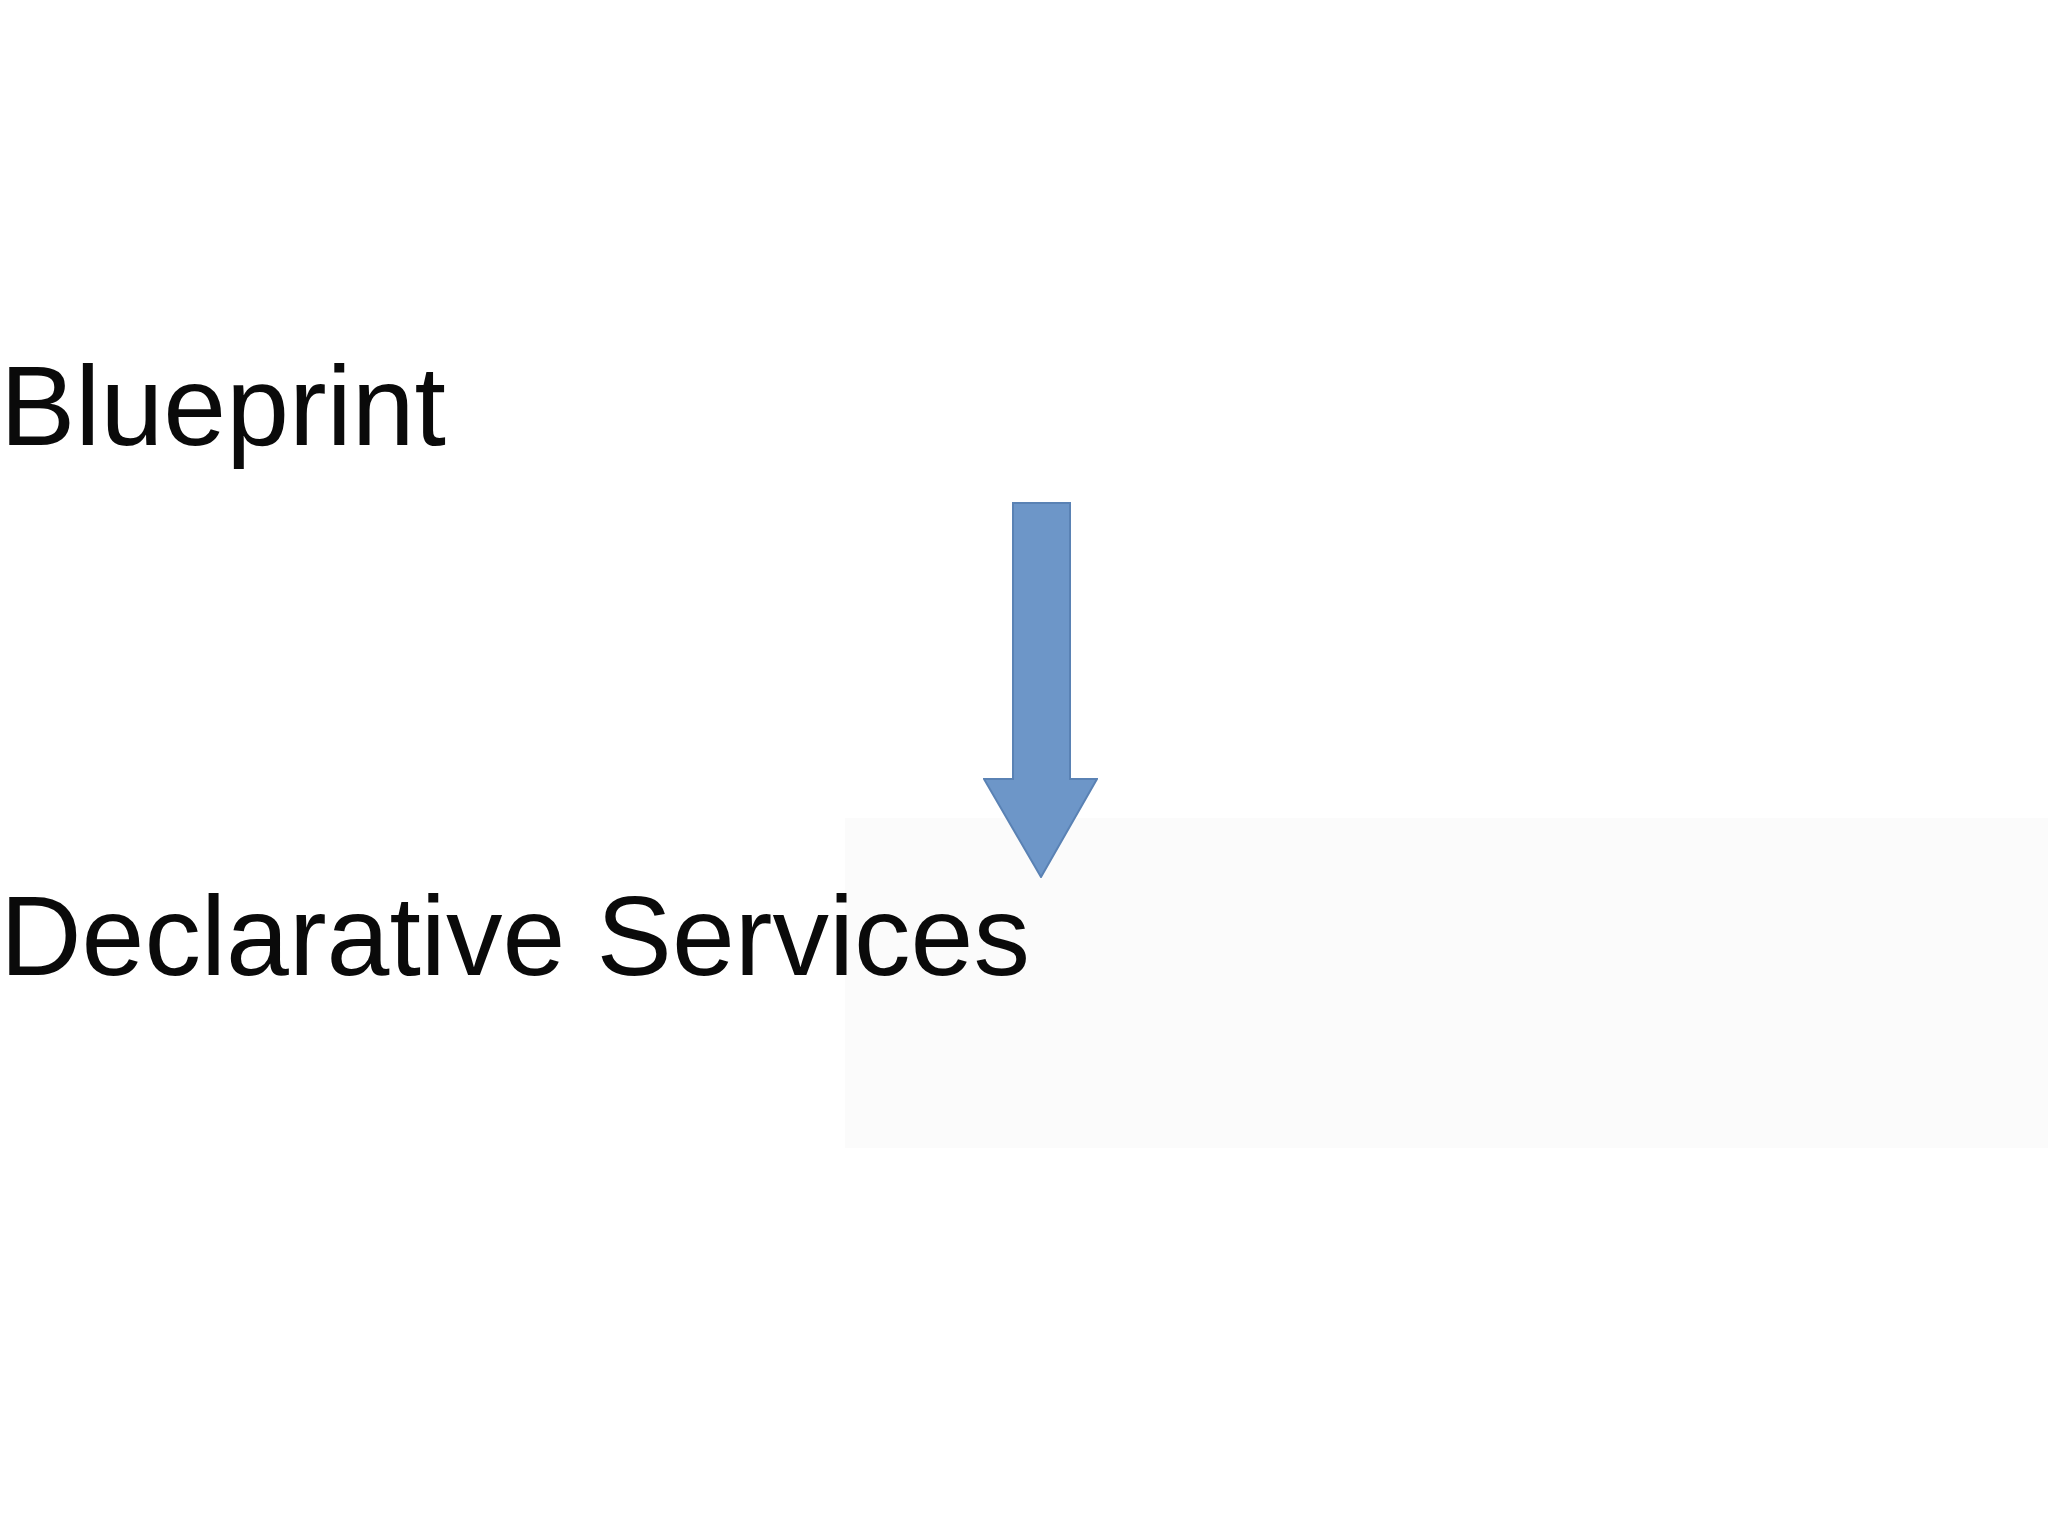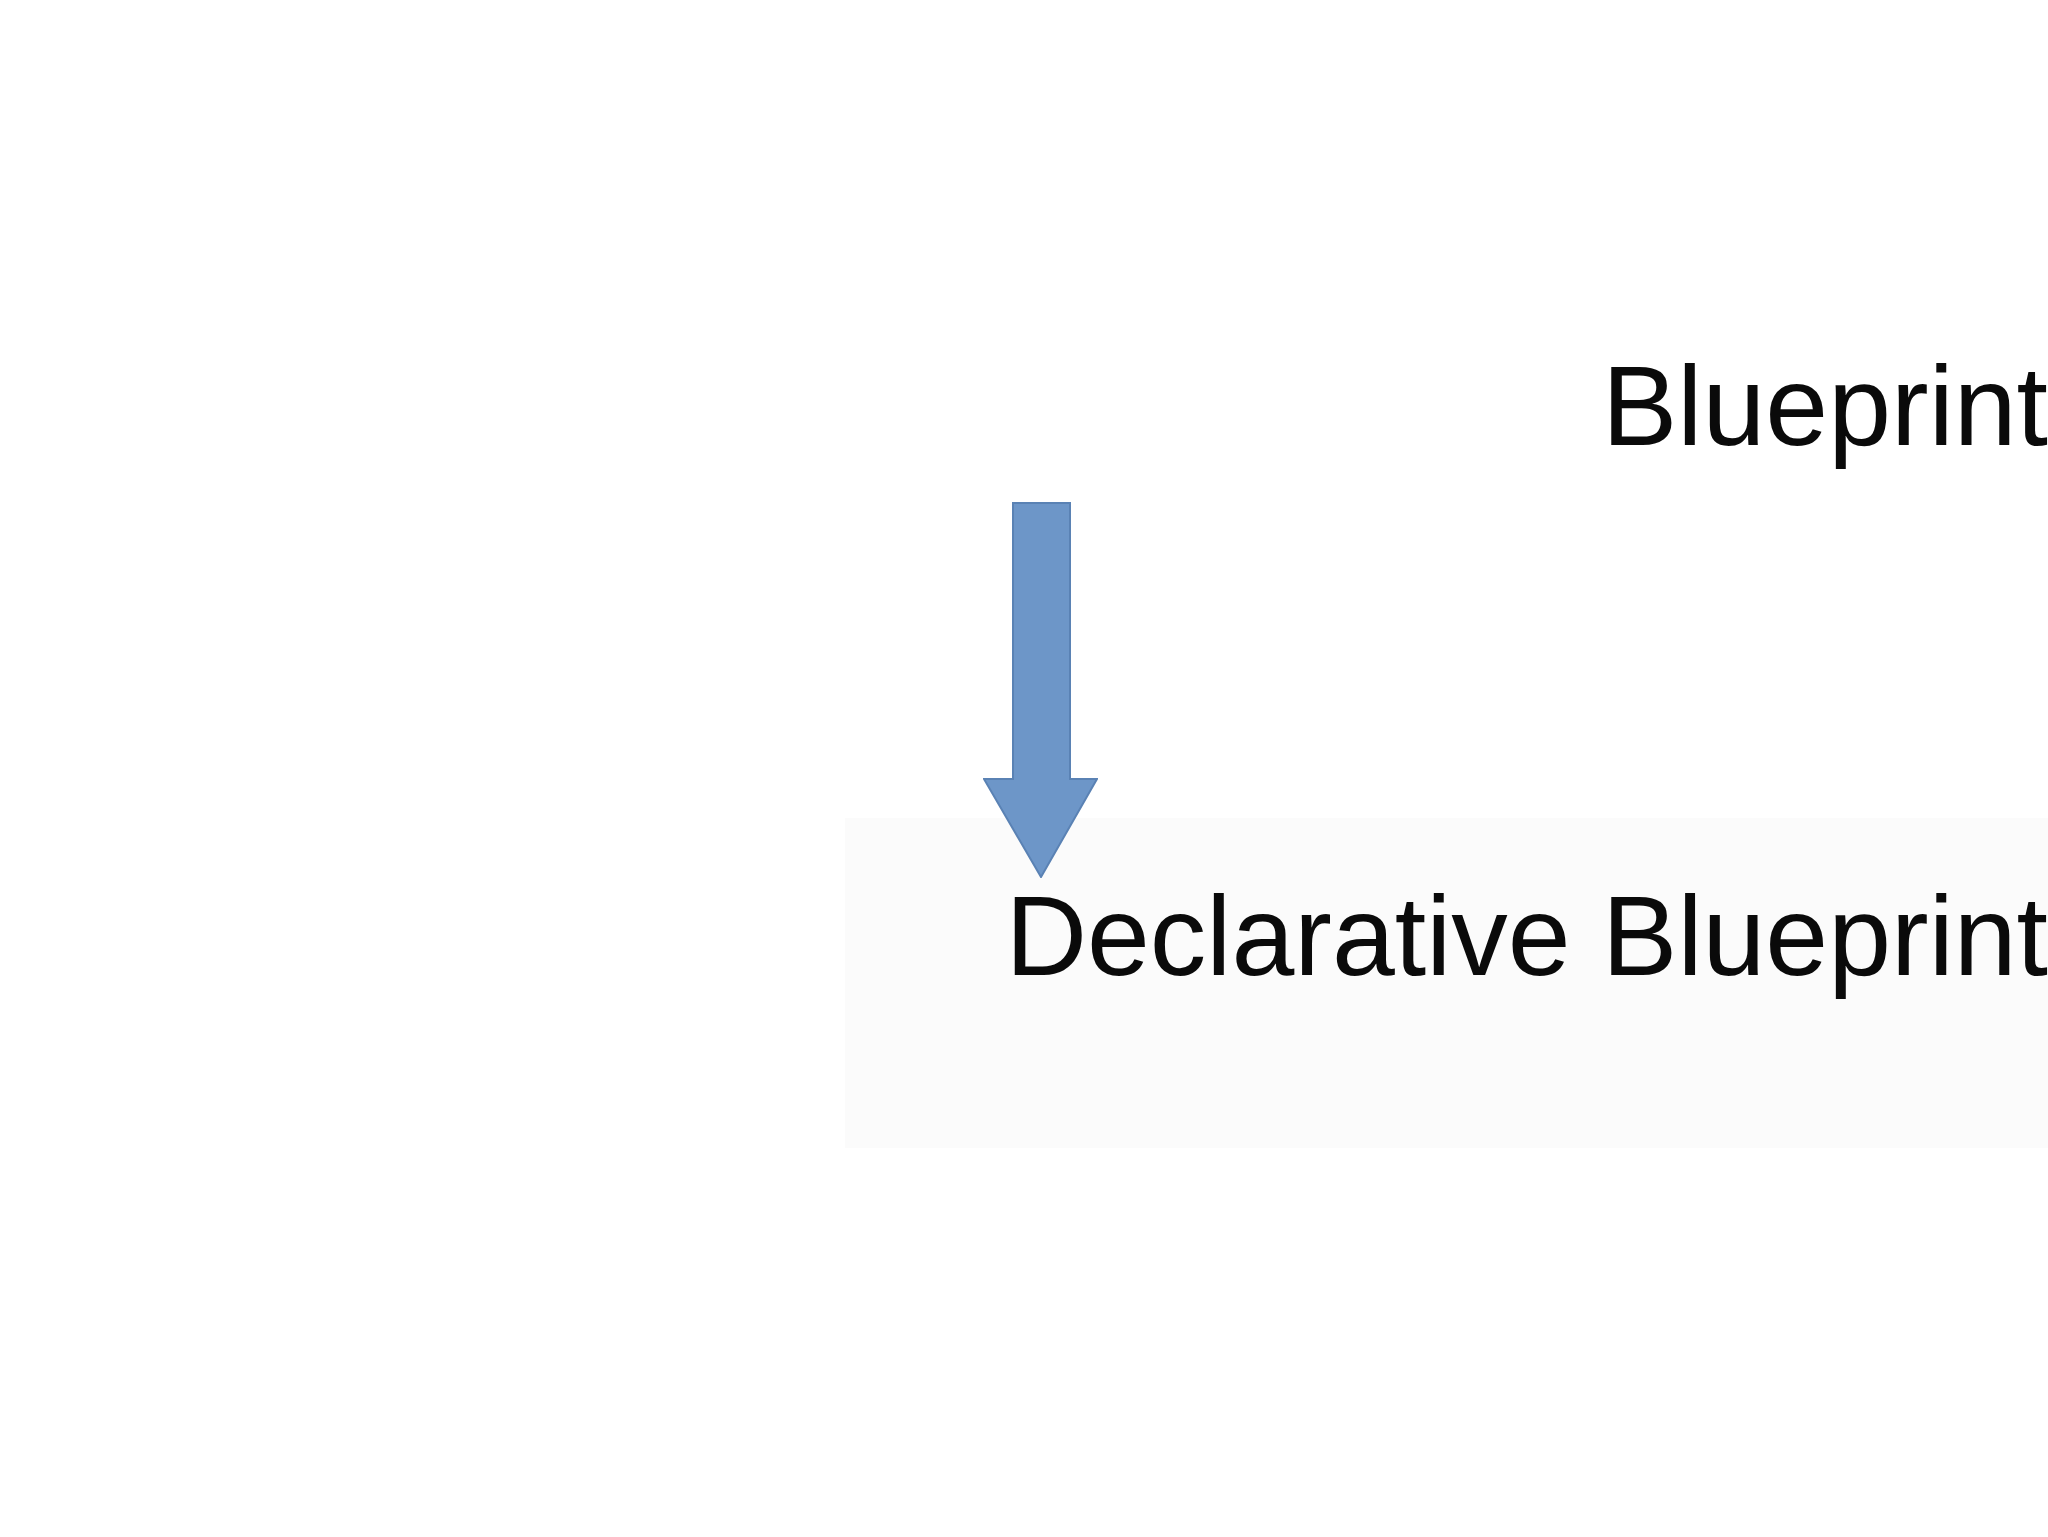--- a/index.html
+++ b/index.html
@@ -23,21 +23,21 @@
     left: 845px;
     top: 818px;
     width: 1203px;
     height: 330px;
     background: #fbfbfb;
   }
   .node-label {
     position: absolute;
     left: 0;
     width: 100%;
-    text-align: right;
+    text-align: left;
     color: #0a0a0a;
     font-size: 113px;
     line-height: 1;
     letter-spacing: 0;
     white-space: nowrap;
   }
   .label-top {
     top: 350px;
   }
   .label-bottom {
@@ -58,15 +58,15 @@
 <div class="slide">
 
   <div class="bg-tint"></div>
 
   <div class="node-label label-top">Blueprint</div>
 
   <svg class="arrow-svg" viewBox="0 0 115 376" xmlns="http://www.w3.org/2000/svg">
     <polygon stroke-width="2" stroke-linejoin="miter" points="30,1 87,1 87,277 114,277 58,375 1,277 30,277" fill="#6d96c8" stroke="#5a82b4"></polygon>
   </svg>
 
-  <div class="node-label label-bottom">Declarative Blueprint</div>
+  <div class="node-label label-bottom">Declarative Services</div>
 
 </div>
 
 </body></html>

